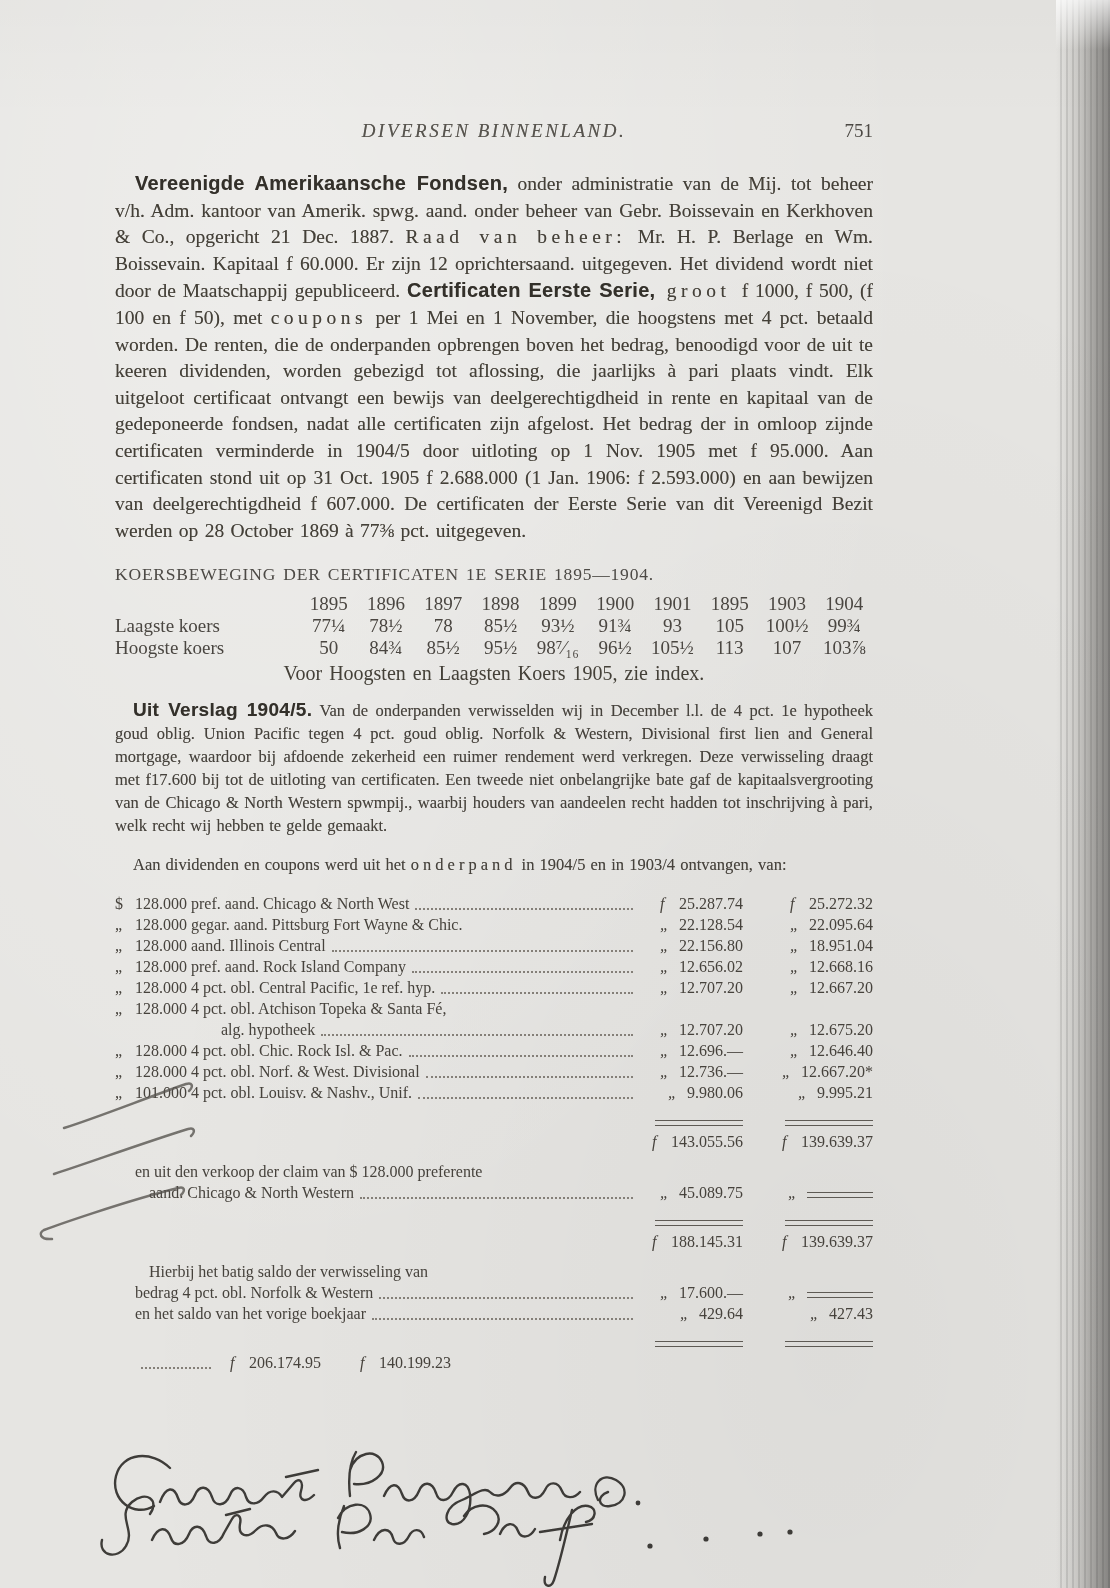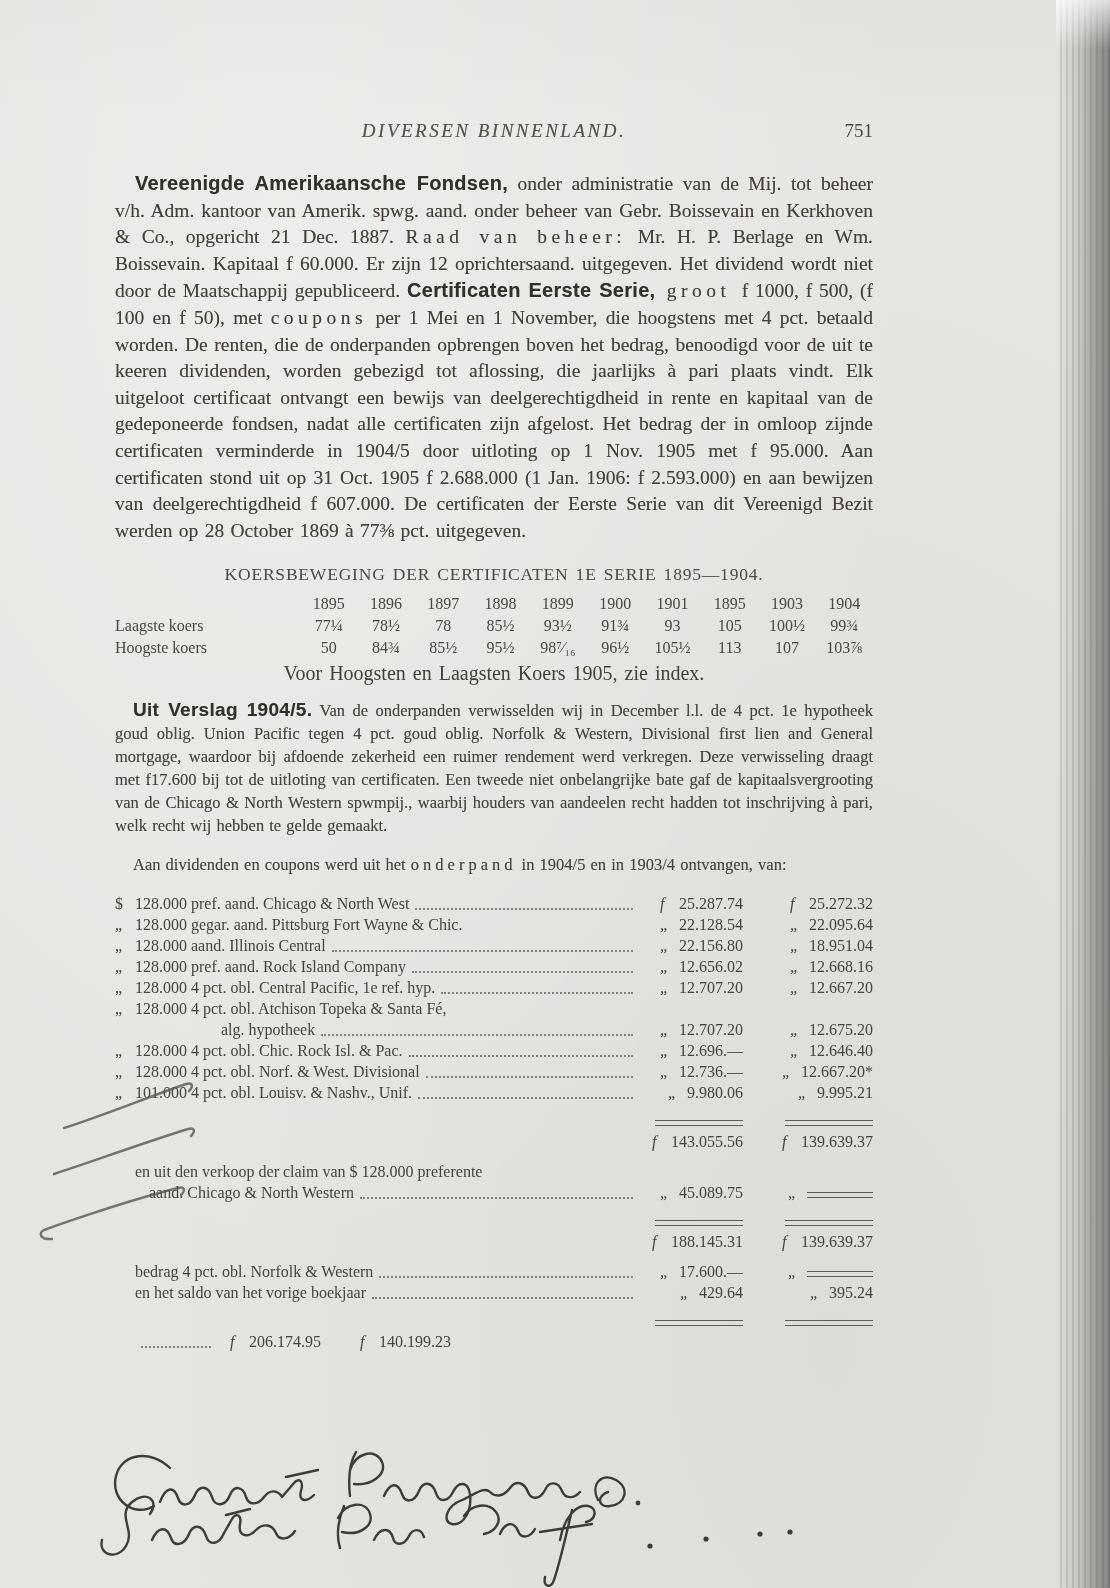--- a/index.html
+++ b/index.html
@@ -31,22 +31,22 @@
   .rh-title{flex:1; text-align:center; font-style:italic; font-size:19px; letter-spacing:2.5px; color:#57544e; text-shadow:0 0 .5px rgba(80,76,70,.5);}
   .rh-page{flex:0 0 46px; text-align:right; font-size:19px; color:#4c4944;}
 
   
   .p1{margin-top:28px; font-size:19.5px; line-height:26.6px; text-align:justify; text-indent:20px; word-spacing:1.5px; text-shadow:0 0 .4px rgba(70,65,58,.45);}
   .p1 .bd{font-family:"Liberation Sans", sans-serif; font-weight:700; font-size:20px; letter-spacing:.3px; color:#33302a;}
   .sp{letter-spacing:4.5px;}
 
   
   .koers{margin-top:16px;}
-  .koers-title{text-align:center; font-size:17.5px; letter-spacing:.8px; color:#4c4945; word-spacing:2px;}
-  .koers-grid{margin-top:8px; font-size:16px; color:#4a4641;}
+  .koers-title{text-align:left; font-size:17.5px; letter-spacing:.8px; color:#4c4945; word-spacing:2px;}
+  .koers-grid{margin-top:8px; font-size:19px; color:#4a4641;}
   .krow{display:flex; line-height:22px;}
   .klabel{flex:0 0 185px;}
   .kcell{flex:1; text-align:center;}
   .koers-foot{text-align:center; font-size:20px; margin-top:3px; word-spacing:2px;}
 
   
   .verslag{margin-top:13px; font-size:16.5px; line-height:23px; text-align:justify; text-indent:18px; word-spacing:1px; color:#46423c; text-shadow:0 0 .4px rgba(70,65,58,.4);}
   .verslag .bd{font-family:"Liberation Sans", sans-serif; font-weight:700; font-size:19px; color:#33302a; letter-spacing:.3px;}
   .verslag .sp{letter-spacing:4px;}
   .onderpand-intro{margin-top:0; text-indent:18px;}
@@ -341,20 +341,33 @@
               <span class="val">188.145.31</span>
             </span>
             <span class="amt a2">
               <i class="cur">f</i>
               <span class="val">139.639.37</span>
             </span>
           </div>
           <div class="srow gap"></div>
           <div class="srow">
             <span class="pfx"></span>
+            <span class="desc" style="padding-left: 14px;">Hierbij het batig saldo der verwisseling van</span>
+            <span class="spacer"></span>
+            <span class="amt a1">
+              <i class="cur"></i>
+              <span class="val"></span>
+            </span>
+            <span class="amt a2">
+              <i class="cur"></i>
+              <span class="val"></span>
+            </span>
+          </div>
+          <div class="srow">
+            <span class="pfx"></span>
             <span class="desc">bedrag 4 pct. obl. Norfolk &amp; Western</span>
             <span class="leader"></span>
             <span class="amt a1">
               <i class="cur">„</i>
               <span class="val">17.600.—</span>
             </span>
             <span class="amt a2">
               <i class="cur">„</i>
               <span class="dash"></span>
             </span>
@@ -362,21 +375,21 @@
           <div class="srow">
             <span class="pfx"></span>
             <span class="desc">en het saldo van het vorige boekjaar</span>
             <span class="leader"></span>
             <span class="amt a1">
               <i class="cur">„</i>
               <span class="val">429.64</span>
             </span>
             <span class="amt a2">
               <i class="cur">„</i>
-              <span class="val">395.24</span>
+              <span class="val">427.43</span>
             </span>
           </div>
           <div class="srow rrow">
             <span class="pfx"></span>
             <span class="desc"></span>
             <span class="spacer"></span>
             <span class="amt a1">
               <span class="dline"></span>
             </span>
             <span class="amt a2">

